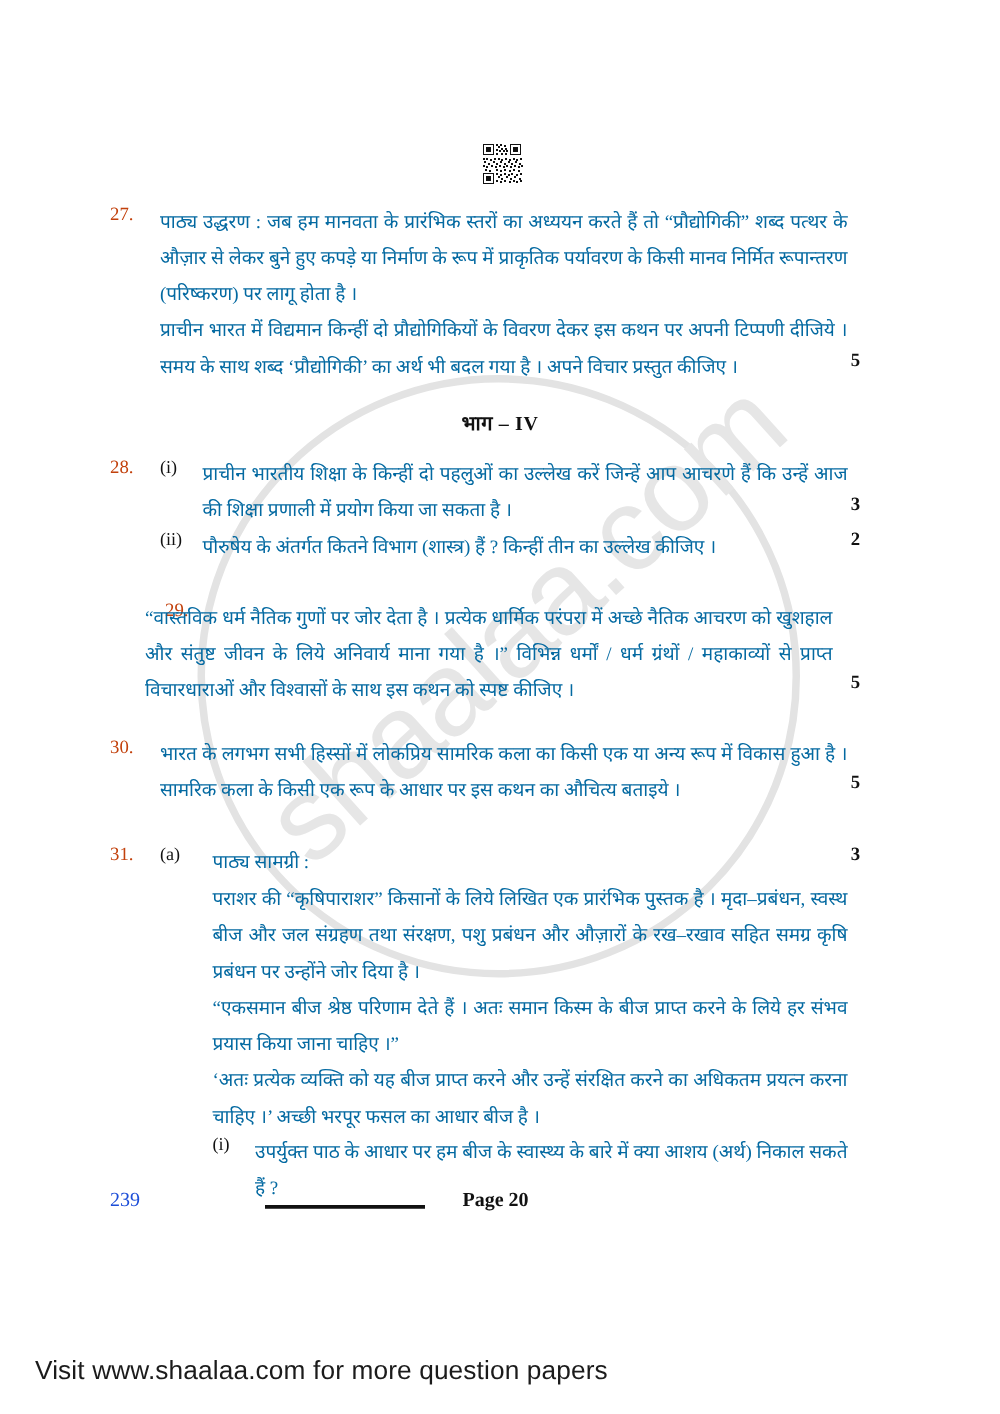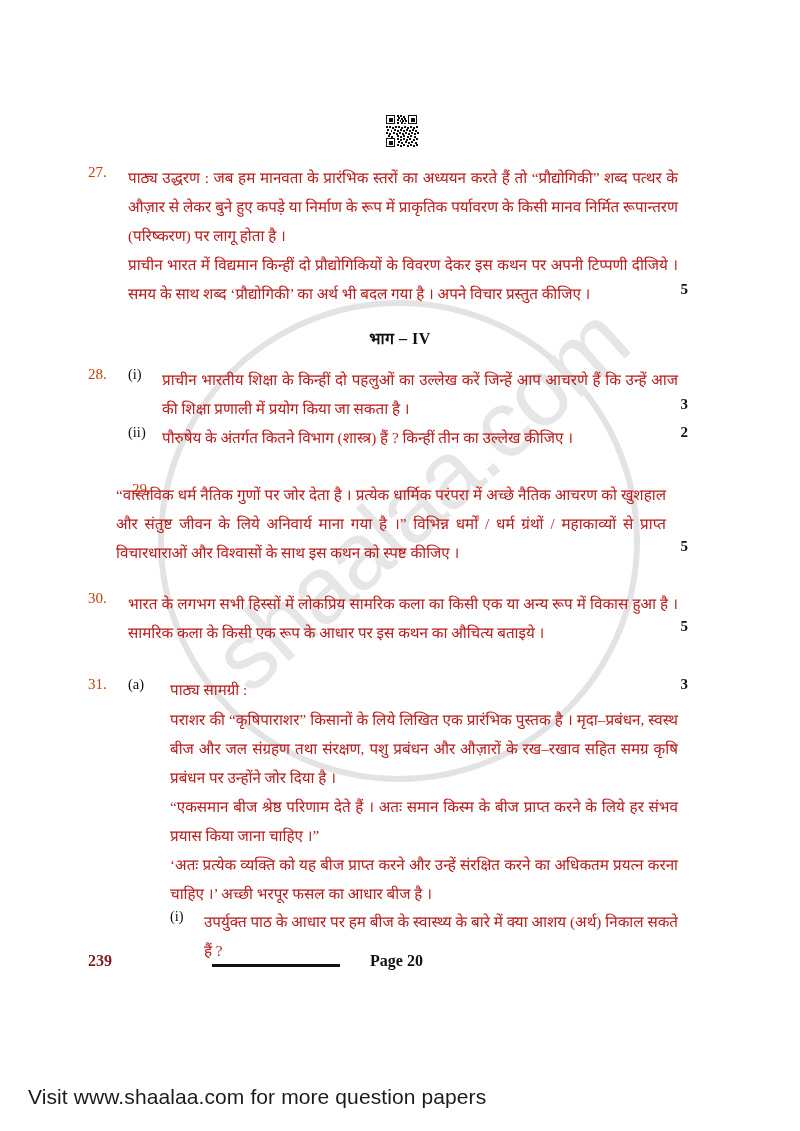--- a/index.html
+++ b/index.html
@@ -90,21 +90,21 @@
   .subnum {
     position: absolute;
     font-size: 14.5px;
     font-family: "Liberation Serif", serif;
     color: #111;
   }
   .para {
     position: absolute;
     font-size: 15.2px;
     line-height: 29px;
-    color: #b91c1c;
+    color: #0369a1;
     font-family: "Liberation Serif", "DejaVu Serif", serif;
     text-align: justify;
     text-justify: inter-word;
   }
   .para.nojust { text-align: left; }
 
   .marks {
     position: absolute;
     font-size: 15px;
     font-weight: bold;
@@ -132,22 +132,22 @@
     left: 0;
     top: 952px;
     width: 800px;
     height: 30px;
   }
   #footer-code {
     position: absolute;
     left: 88px;
     top: 0;
     font-size: 16px;
-    font-weight: bold;
-    color: #7f1d1d;
+    font-weight: normal;
+    color: #1d4ed8;
     text-align: center;
   }
   #footer-rule {
     position: absolute;
     left: 212px;
     top: 12px;
     width: 128px;
     height: 3px;
     background: #111;
   }

